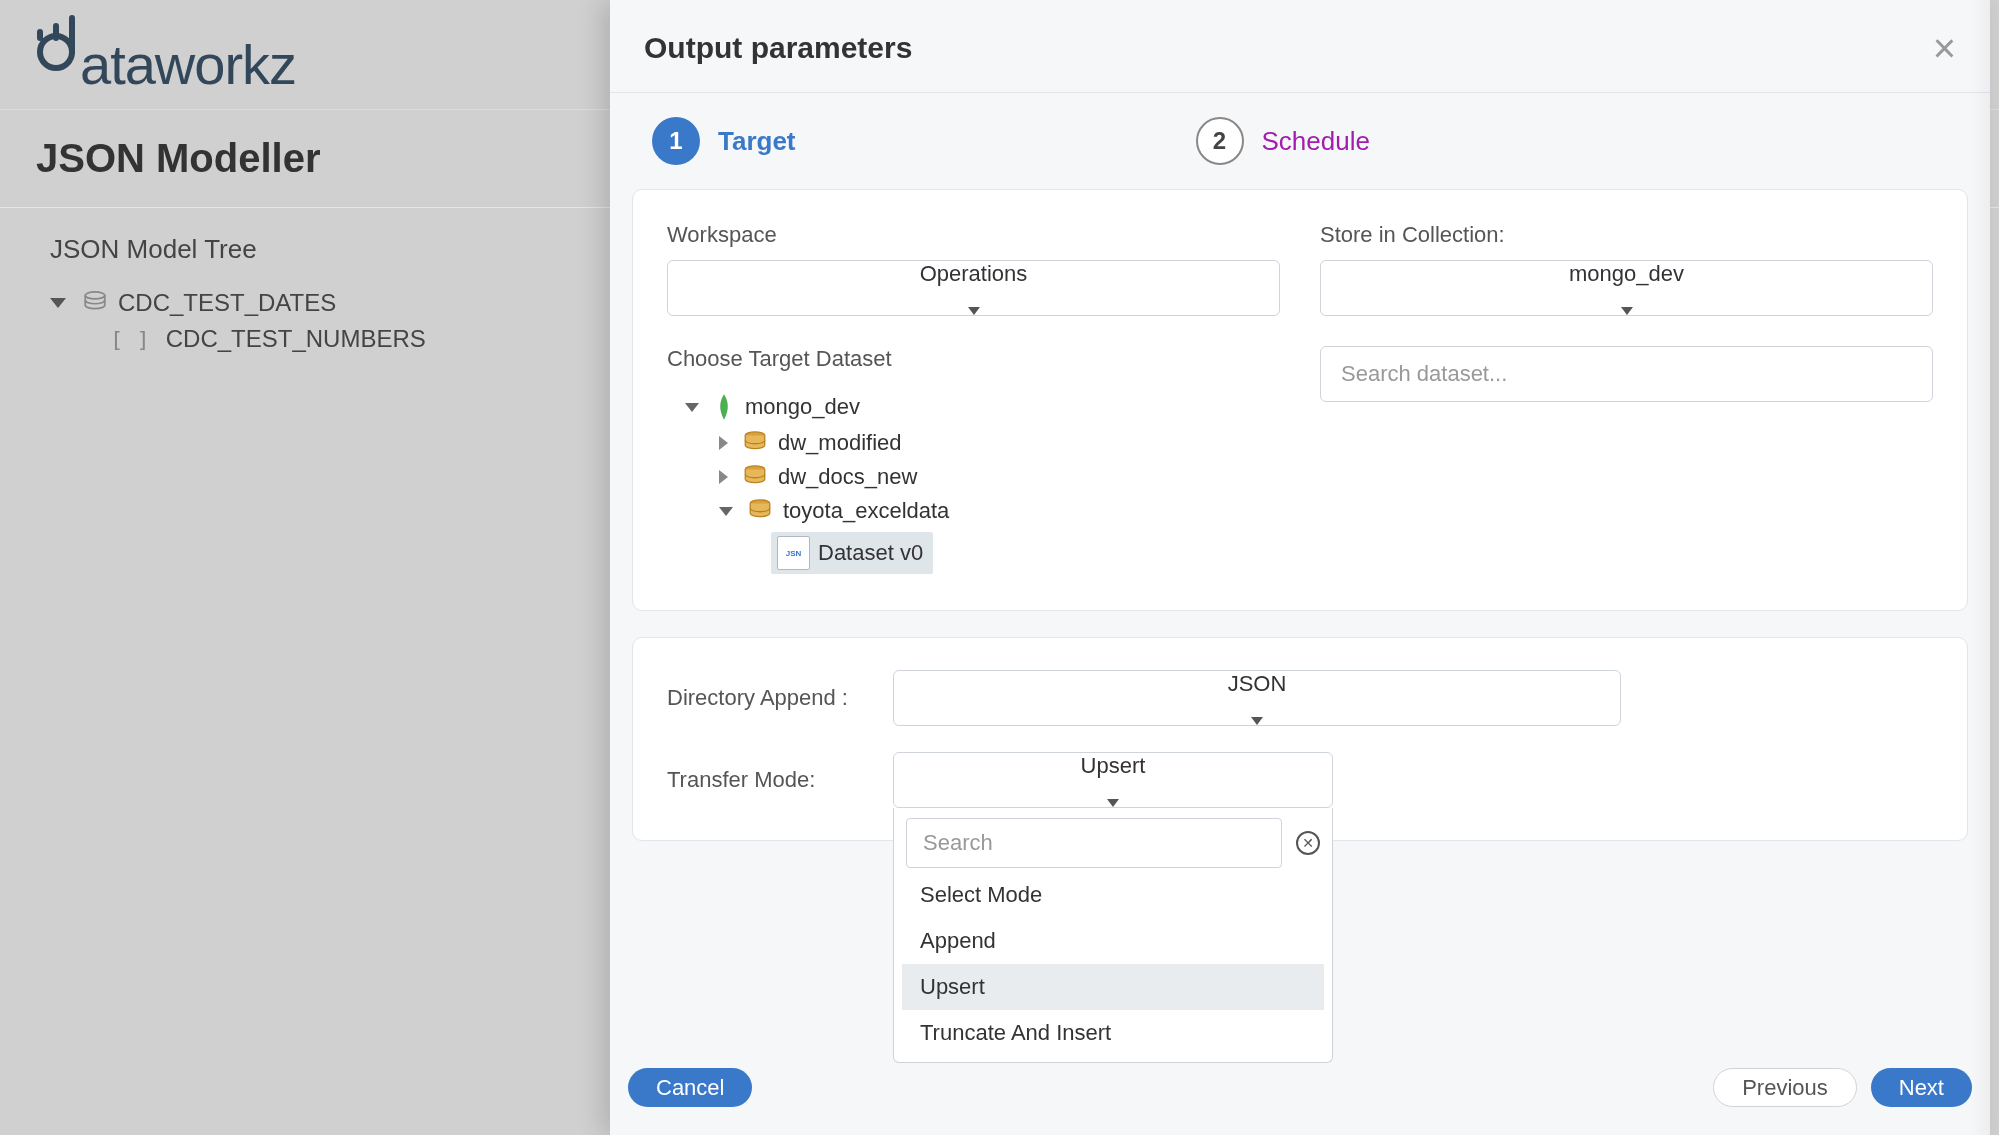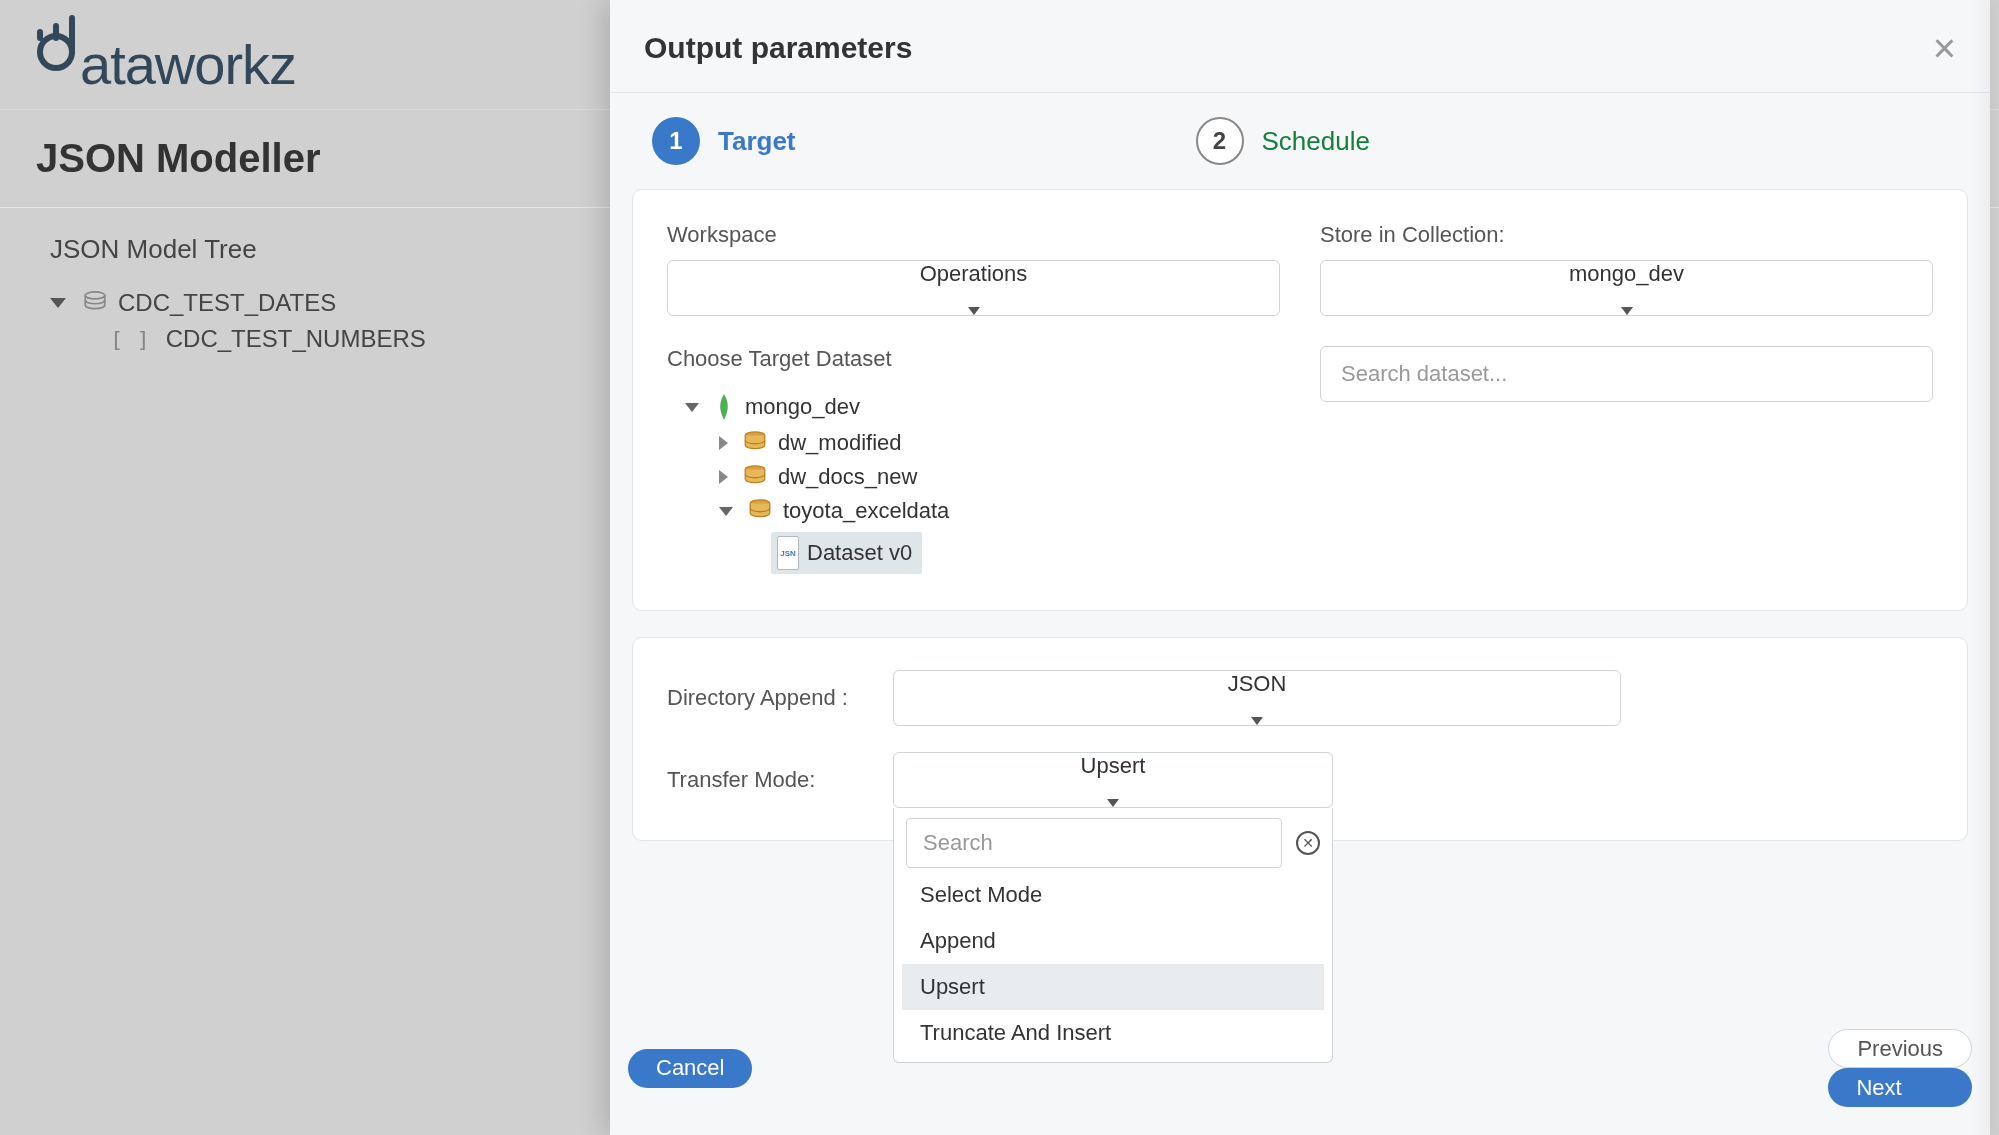--- a/index.html
+++ b/index.html
@@ -22,53 +22,53 @@
   
   .modal { position:absolute; top:0; left:610px; width:1380px; height:1135px; background:#f6f7f9; box-shadow:-8px 0 24px rgba(0,0,0,.15); display:flex; flex-direction:column; z-index:10; }
   .modal-head { padding:28px 34px 24px; font-size:30px; font-weight:600; border-bottom:1px solid #e2e5ea; display:flex; align-items:center; justify-content:space-between;}
   .close-x { font-size:40px; color:#999; cursor:pointer; font-weight:300; line-height:1;}
   .steps { display:flex; gap:400px; padding:24px 42px 24px 42px; font-size:26px; align-items:center;}
   .step { display:flex; align-items:center; gap:18px; cursor:pointer;}
   .step-circle { width:48px; height:48px; border-radius:50%; display:flex; align-items:center; justify-content:center; font-size:24px; font-weight:600;}
   .step.active .step-circle { background:#3a78c9; color:#fff;}
   .step.active .step-label { color:#3a78c9; font-weight:600;}
   .step.inactive .step-circle { border:2px solid #888; color:#444; background:#fff;}
-  .step.inactive .step-label { color:#15803d;}
+  .step.inactive .step-label { color:#a21caf;}
   .card { margin:0 22px 26px; background:#fff; border:1px solid #e2e5ea; border-radius:10px; padding:32px 34px;}
   .two-col { display:flex; gap:40px;}
   .col { flex:1; display:flex; flex-direction:column;}
   .field-label { font-size:22px; color:#555; margin-bottom:12px;}
   .select-box { border:1px solid #cfd4da; border-radius:6px; height:56px; display:flex; align-items:center; padding:0 20px; font-size:22px; justify-content:space-between; cursor:pointer; background:#fff;flex-direction:column;}
   .caret-down { width:0; height:0; border-left:6px solid transparent; border-right:6px solid transparent; border-top:8px solid #555;}
   .search-box { border:1px solid #cfd4da; border-radius:6px; height:56px; padding:0 20px; font-size:22px; color:#999; display:flex; align-items:center; background:#fff;}
   .sub-label { font-size:22px; color:#555; margin:30px 0 16px;}
   .ds-tree { font-size:22px;}
   .ds-row { display:flex; align-items:center; gap:10px; padding:4px 0;}
   .ds-caret-down { width:0;height:0;border-left:7px solid transparent;border-right:7px solid transparent;border-top:9px solid #666; margin:0 4px;}
   .ds-caret-right { width:0;height:0;border-top:7px solid transparent;border-bottom:7px solid transparent;border-left:9px solid #888; margin:0 4px;}
   .lvl1 { margin-left:14px;}
   .lvl2 { margin-left:48px;}
   .lvl3 { margin-left:104px;}
   .file-chip { background:#dfe6ea; padding:4px 10px 4px 6px; border-radius:2px; display:inline-flex; align-items:center; gap:8px;}
-  .file-badge { background:#fff; border:1px solid #b0b8bf; width:22px; height:34px; border-radius:2px; display:flex; align-items:center; justify-content:center; font-size:8px; color:#3a78c9; font-weight:700;}
+  .file-badge { background:#fff; border:1px solid #b0b8bf; width:33px; height:34px; border-radius:2px; display:flex; align-items:center; justify-content:center; font-size:8px; color:#3a78c9; font-weight:700;}
   .card2-row { display:flex; align-items:center; gap:26px; margin-bottom:26px; position:relative;}
   .card2-label { width:200px; font-size:22px; color:#555;}
   .sel-400 { width:728px;}
   .sel-300 { width:440px;}
   .dropdown-pop { position:absolute; top:100%; left:226px; width:440px; border:1px solid #cfd4da; border-top:none; background:#fff; z-index:20; border-radius:0 0 6px 6px; padding:10px 8px 6px;}
   .dd-search-wrap { display:flex; align-items:center; gap:14px; padding:0 4px 4px;}
   .dd-search { flex:1; border:1px solid #cfd4da; border-radius:4px; height:50px; padding:0 16px; font-size:22px; color:#999; display:flex; align-items:center;}
   .dd-clear { width:24px; height:24px; border:2px solid #555; border-radius:50%; display:flex; align-items:center; justify-content:center; font-size:14px; color:#555; cursor:pointer;}
   .dd-item { padding:10px 18px; font-size:22px; cursor:pointer;}
   .dd-item.selected { background:#e9ecef;}
   .modal-footer { margin-top:auto; padding:22px 18px 28px; display:flex; justify-content:space-between; align-items:center;}
   .btn { height:39px; padding:0 28px; border-radius:26px; font-size:22px; display:flex; align-items:center; cursor:pointer; border:none;}
   .btn-primary { background:#3a78c9; color:#fff;}
   .btn-outline { background:#fff; border:1px solid #cfd4da; color:#555;}
-  .right-btns { display:flex; flex-direction:column;}
+  .right-btns { display:flex; gap:14px;}
   .mongo-leaf { width:22px; height:30px; display:inline-block;}
   .scroll-edge { position:absolute; right:0; top:0; bottom:0; width:20px; background:linear-gradient(to left, rgba(0,0,0,.04), transparent);}  
 </style>
 </head>
 <body>
 
 <div class="backdrop">
   <div class="back-header always-top">
     <span class="logo">
       <svg width="56" height="72" viewBox="0 0 56 72">

